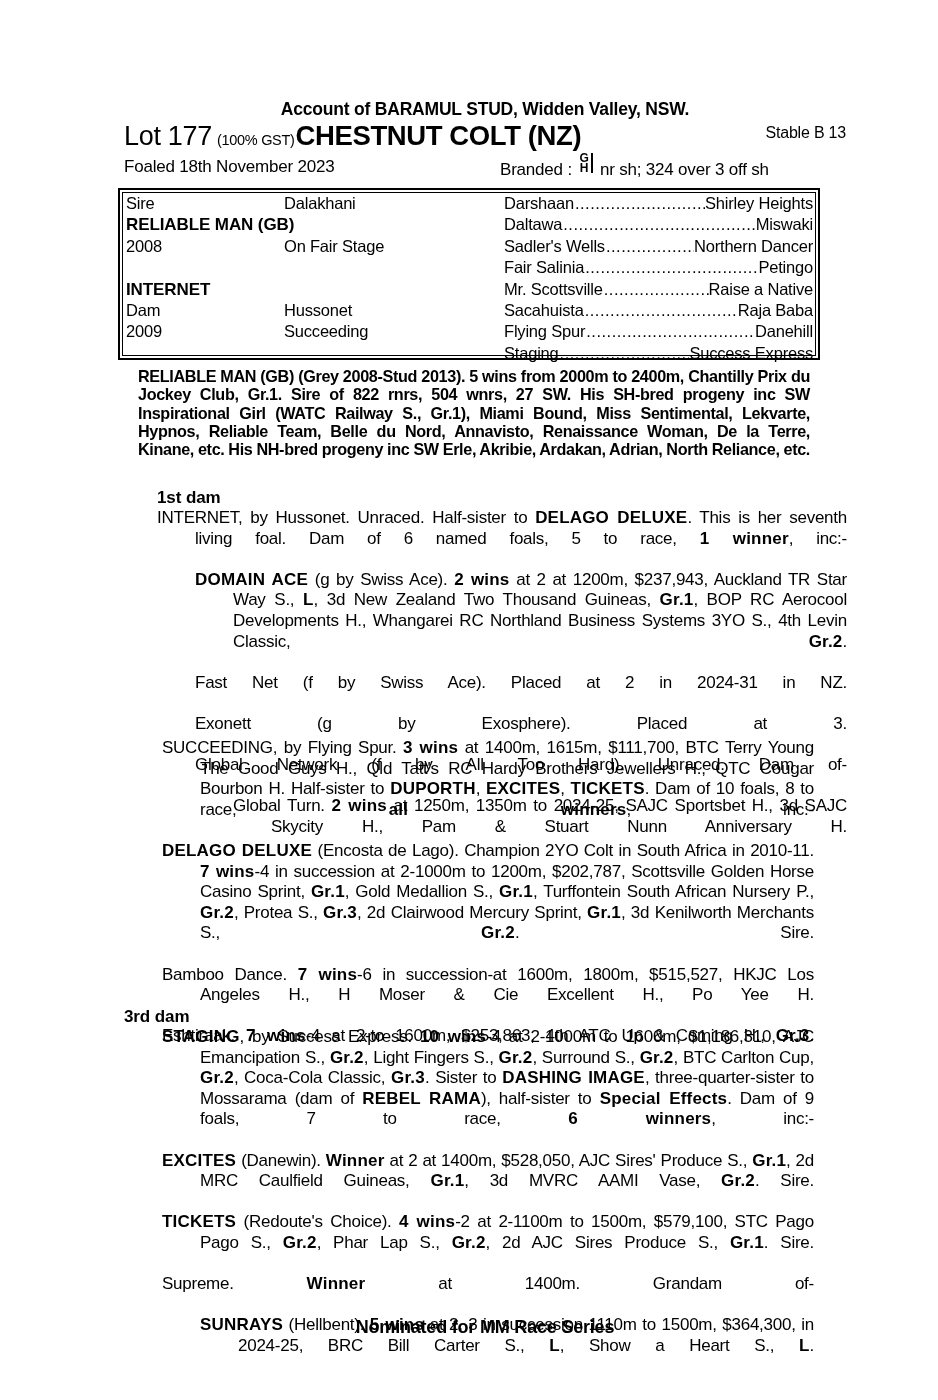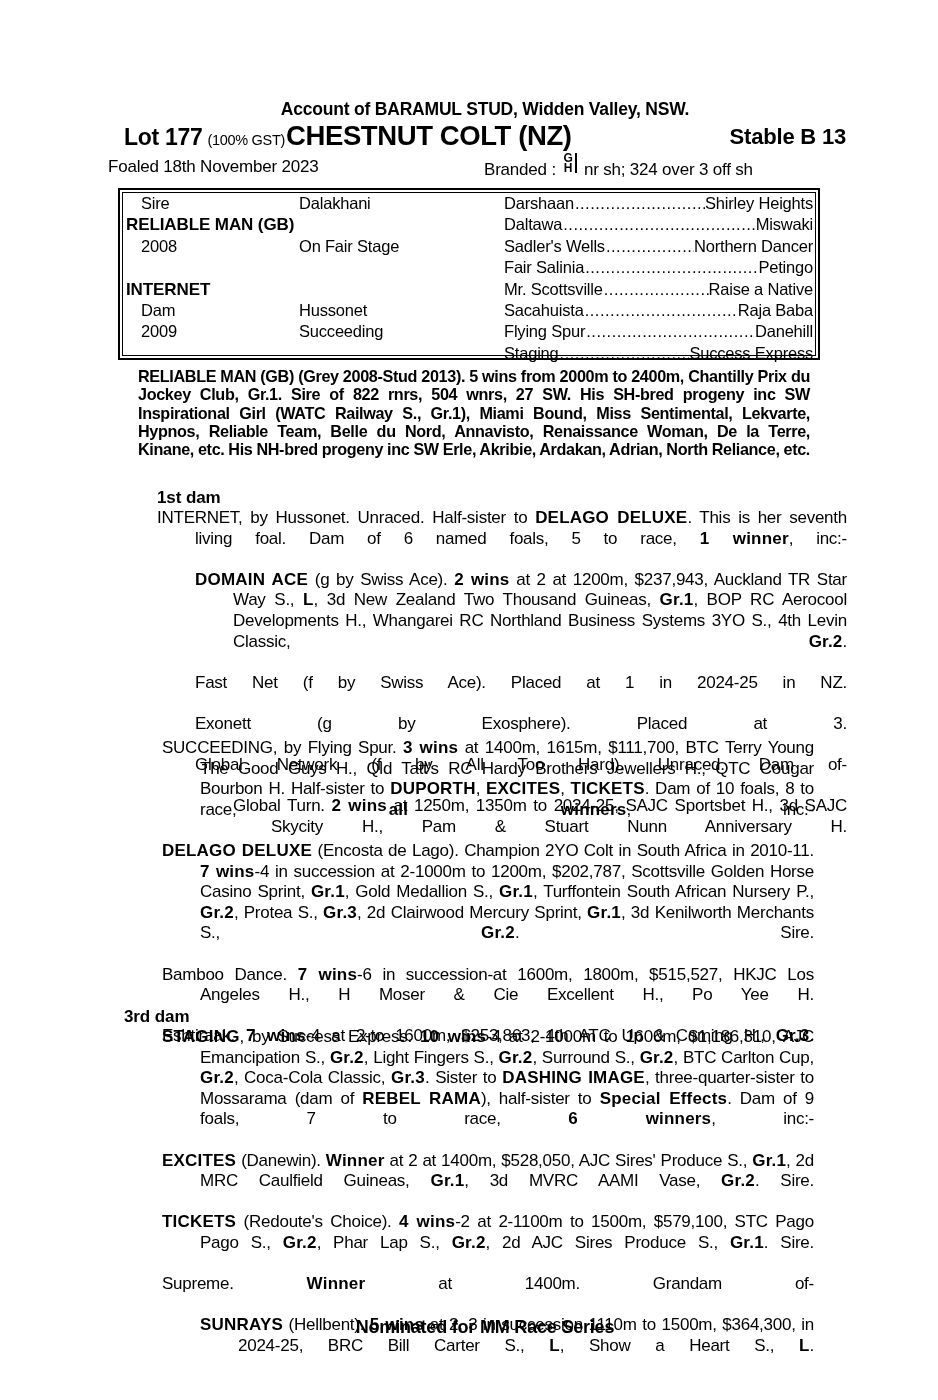--- a/index.html
+++ b/index.html
@@ -37,48 +37,48 @@
 
   .lot-row {
     position: absolute;
     left: 124px;
     right: 124px;
     top: 120px;
     height: 30px;
     white-space: nowrap;
   }
   .lot-label {
-    font-weight: bold;
-    font-size: 23px;
+    font-weight: normal;
+    font-size: 27px;
     letter-spacing: -0.3px;
     vertical-align: baseline;
   }
   .gst {
     font-size: 14.5px;
     letter-spacing: -0.3px;
     padding-left: 5px;
     padding-right: 1px;
   }
   .colour-sex {
     font-weight: bold;
     font-size: 27.5px;
     letter-spacing: -0.4px;
   }
   .stable {
     position: absolute;
     right: 0;
     top: 4px;
-    font-weight: bold;
-    font-size: 22px;
+    font-weight: normal;
+    font-size: 16px;
     letter-spacing: -0.2px;
   }
 
   .foaled-row {
     position: absolute;
-    left: 108px;
+    left: 124px;
     right: 124px;
     top: 157px;
     font-size: 17px;
     letter-spacing: -0.2px;
     white-space: nowrap;
   }
   .branded-block {
     position: absolute;
     left: 376px;
     top: 0;
@@ -155,21 +155,20 @@
     overflow: hidden;
   }
   .ped-line.bold {
     font-weight: bold;
     font-size: 17px;
     letter-spacing: -0.1px;
   }
   .ped-line .col-a {
     display: inline-block;
     width: 158px;
-    margin-left: 15px;
   }
   .leader-row {
     display: flex;
     align-items: baseline;
     height: 21.4px;
     line-height: 21.4px;
     font-size: 16.5px;
     letter-spacing: -0.2px;
     white-space: nowrap;
     overflow: hidden;
@@ -327,21 +326,21 @@
     </div>
   </div>
 
   <div class="sire-block">RELIABLE MAN (GB) (Grey 2008-Stud 2013). 5 wins from 2000m to 2400m, Chantilly Prix du Jockey Club, Gr.1. Sire of 822 rnrs, 504 wnrs, 27 SW. His SH-bred progeny inc SW Inspirational Girl (WATC Railway S., Gr.1), Miami Bound, Miss Sentimental, Lekvarte, Hypnos, Reliable Team, Belle du Nord, Annavisto, Renaissance Woman, De la Terre, Kinane, etc. His NH-bred progeny inc SW Erle, Akribie, Ardakan, Adrian, North Reliance, etc.</div>
 
   <div class="sec-1st">
     <div class="dam-head">1st dam</div>
     <div id="dam1-lines">
         <div class="body-text hang1"><span>INTERNET, by Hussonet. Unraced. Half-sister to </span><b class="bk">DELAGO DELUXE</b><span>. This is her seventh living foal. Dam of 6 named foals, 5 to race, </span><b class="bk">1 winner</b><span>, inc:-</span></div>
         <div class="body-text hang2"><b class="bk">DOMAIN ACE</b><span> (g by Swiss Ace). </span><b class="bk">2 wins</b><span> at 2 at 1200m, $237,943, Auckland TR Star Way S., </span><b class="bk">L</b><span>, 3d New Zealand Two Thousand Guineas, </span><b class="bk">Gr.1</b><span>, BOP RC Aerocool Developments H., Whangarei RC Northland Business Systems 3YO S., 4th Levin Classic, </span><b class="bk">Gr.2</b><span>.</span></div>
-        <div class="body-text hang2"><span>Fast Net (f by Swiss Ace). Placed at 1 in 2024-25 in NZ.</span></div>
+        <div class="body-text hang2"><span>Fast Net (f by Swiss Ace). Placed at 2 in 2024-31 in NZ.</span></div>
         <div class="body-text hang2"><span>Exonett (g by Exosphere). Placed at 3.</span></div>
         <div class="body-text hang2"><span>Global Network (f by All Too Hard). Unraced. Dam of-</span></div>
         <div class="body-text hang3"><span>Global Turn. </span><b class="bk">2 wins</b><span> at 1250m, 1350m to 2024-25, SAJC Sportsbet H., 3d SAJC Skycity H., Pam &amp; Stuart Nunn Anniversary H.</span></div>
       </div>
   </div>
 
   <div class="sec-2nd">
     <div id="dam2-lines">
         <div class="body-text hang2"><span>SUCCEEDING, by Flying Spur. </span><b class="bk">3 wins</b><span> at 1400m, 1615m, $111,700, BTC Terry Young The Good Guys H., Qld Tatt's RC Hardy Brothers Jewellers H., QTC Cougar Bourbon H. Half-sister to </span><b class="bk">DUPORTH</b><span>, </span><b class="bk">EXCITES</b><span>, </span><b class="bk">TICKETS</b><span>. Dam of 10 foals, 8 to race, </span><b class="bk">all winners</b><span>, inc:-</span></div>
         <div class="body-text hang2"><b class="bk">DELAGO DELUXE</b><span> (Encosta de Lago). Champion 2YO Colt in South Africa in 2010-11. </span><b class="bk">7 wins</b><span>-4 in succession at 2-1000m to 1200m, $202,787, Scottsville Golden Horse Casino Sprint, </span><b class="bk">Gr.1</b><span>, Gold Medallion S., </span><b class="bk">Gr.1</b><span>, Turffontein South African Nursery P., </span><b class="bk">Gr.2</b><span>, Protea S., </span><b class="bk">Gr.3</b><span>, 2d Clairwood Mercury Sprint, </span><b class="bk">Gr.1</b><span>, 3d Kenilworth Merchants S., </span><b class="bk">Gr.2</b><span>. Sire.</span></div>

